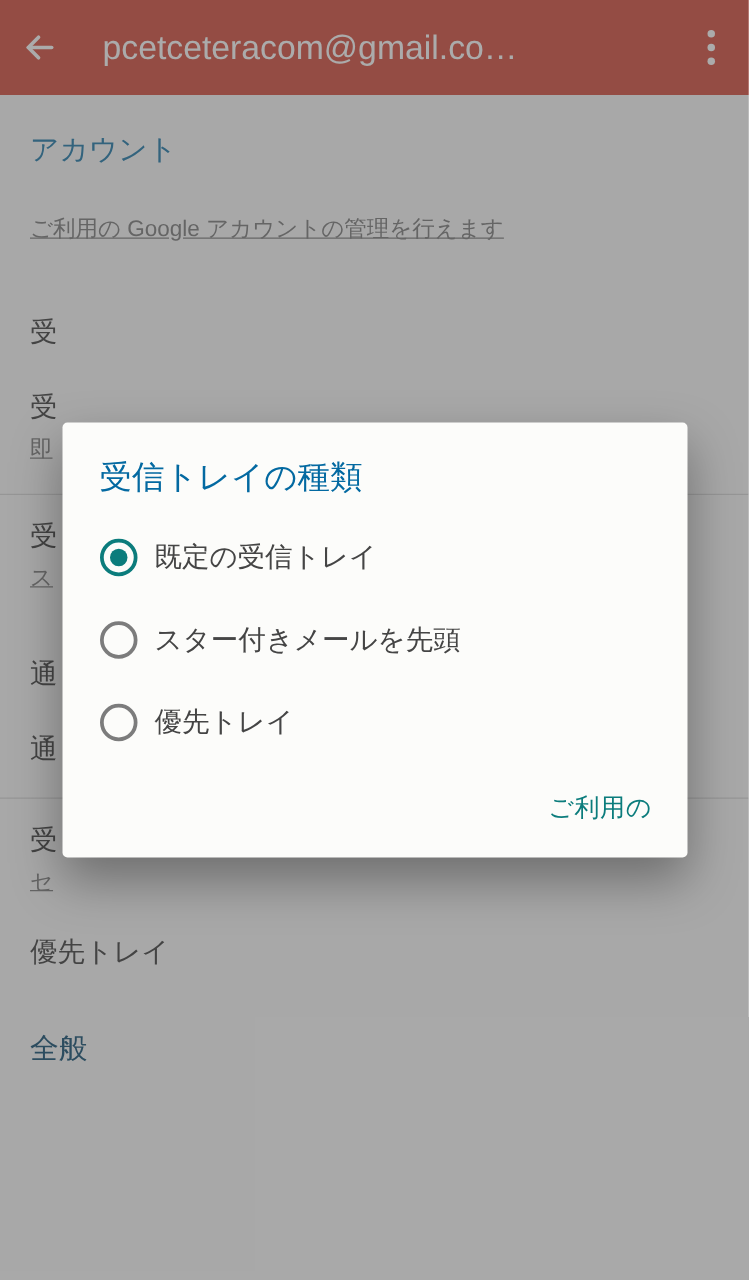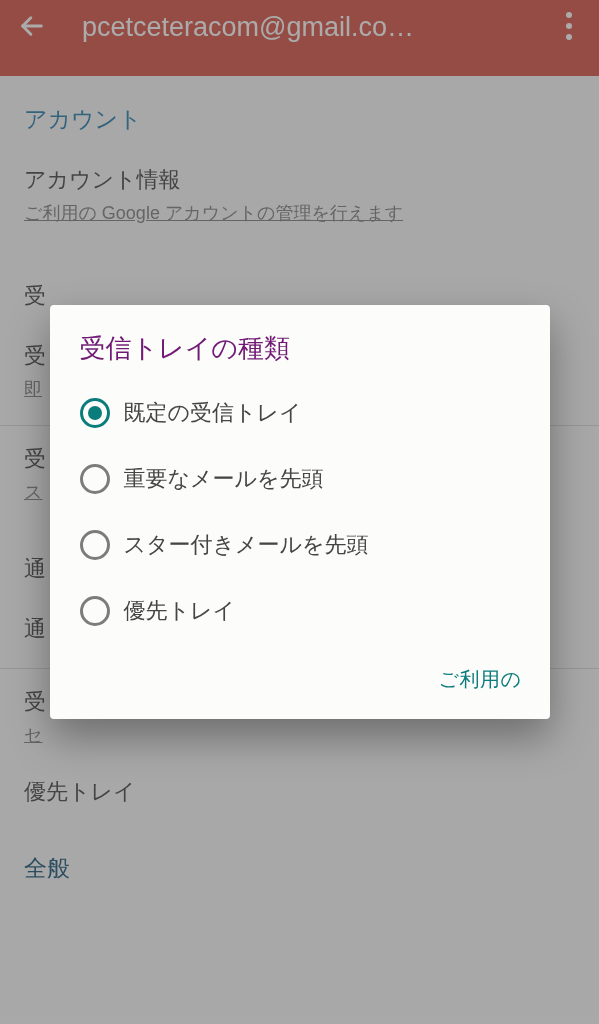--- a/index.html
+++ b/index.html
@@ -8,21 +8,21 @@
     height: 1024px;
     font-family: -apple-system, "Helvetica Neue", Arial, sans-serif;
     background: #fafafa;
     position: relative;
     overflow: hidden;
   }
   .topbar {
     height: 76px;
     background: #d44a3a;
     display: flex;
-    align-items: flex-start;
+    align-items: center;
     padding: 12px 18px;
     color: #fff;
   }
   .back-arrow {
     width: 28px;
     height: 28px;
     flex: 0 0 auto;
   }
   .topbar-title {
     flex: 1 1 auto;
@@ -75,21 +75,21 @@
   }
   .dialog {
     width: 500px;
     background: #fcfcfa;
     border-radius: 4px;
     box-shadow: 0 18px 40px rgba(0,0,0,0.35);
     padding: 26px 0 16px 0;
   }
   .dialog-title {
     font-size: 26px;
-    color: #701a75;
+    color: #0369a1;
     padding: 0 30px 14px 30px;
   }
   .radio-row {
     display: flex;
     align-items: center;
     padding: 18px 30px;
     gap: 14px;
     cursor: pointer;
     position: relative;
   }
@@ -147,21 +147,20 @@
     <div class="dot"></div>
       <div class="dot"></div>
       <div class="dot"></div>
   </div>
 </div>
 
 <div class="content">
   <div class="section-label">アカウント</div>
 
   <div class="setting-item">
-    <div class="setting-title">アカウント情報</div>
     <div class="setting-sub">ご利用の Google アカウントの管理を行えます</div>
   </div>
 
   <div class="setting-item" style="padding-top:38px;">
     <div class="setting-title">受</div>
   </div>
 
   <div class="setting-item">
     <div class="setting-title">受</div>
     <div class="setting-sub">即</div>
@@ -201,24 +200,20 @@
 
 <div class="dialog-wrap">
   <div class="dialog">
     <div class="dialog-title">受信トレイの種類</div>
     <div id="options-container">
         <div class="radio-row">
           <div class="radio-outer selected">
             <div class="radio-inner"></div>
           </div>
           <div class="radio-label">既定の受信トレイ</div>
-        </div>
-        <div class="radio-row">
-          <div class="radio-outer"></div>
-          <div class="radio-label">重要なメールを先頭</div>
         </div>
         <div class="radio-row">
           <div class="radio-outer"></div>
           <div class="radio-label">スター付きメールを先頭</div>
         </div>
         <div class="radio-row">
           <div class="radio-outer"></div>
           <div class="radio-label">優先トレイ</div>
         </div>
       </div>

